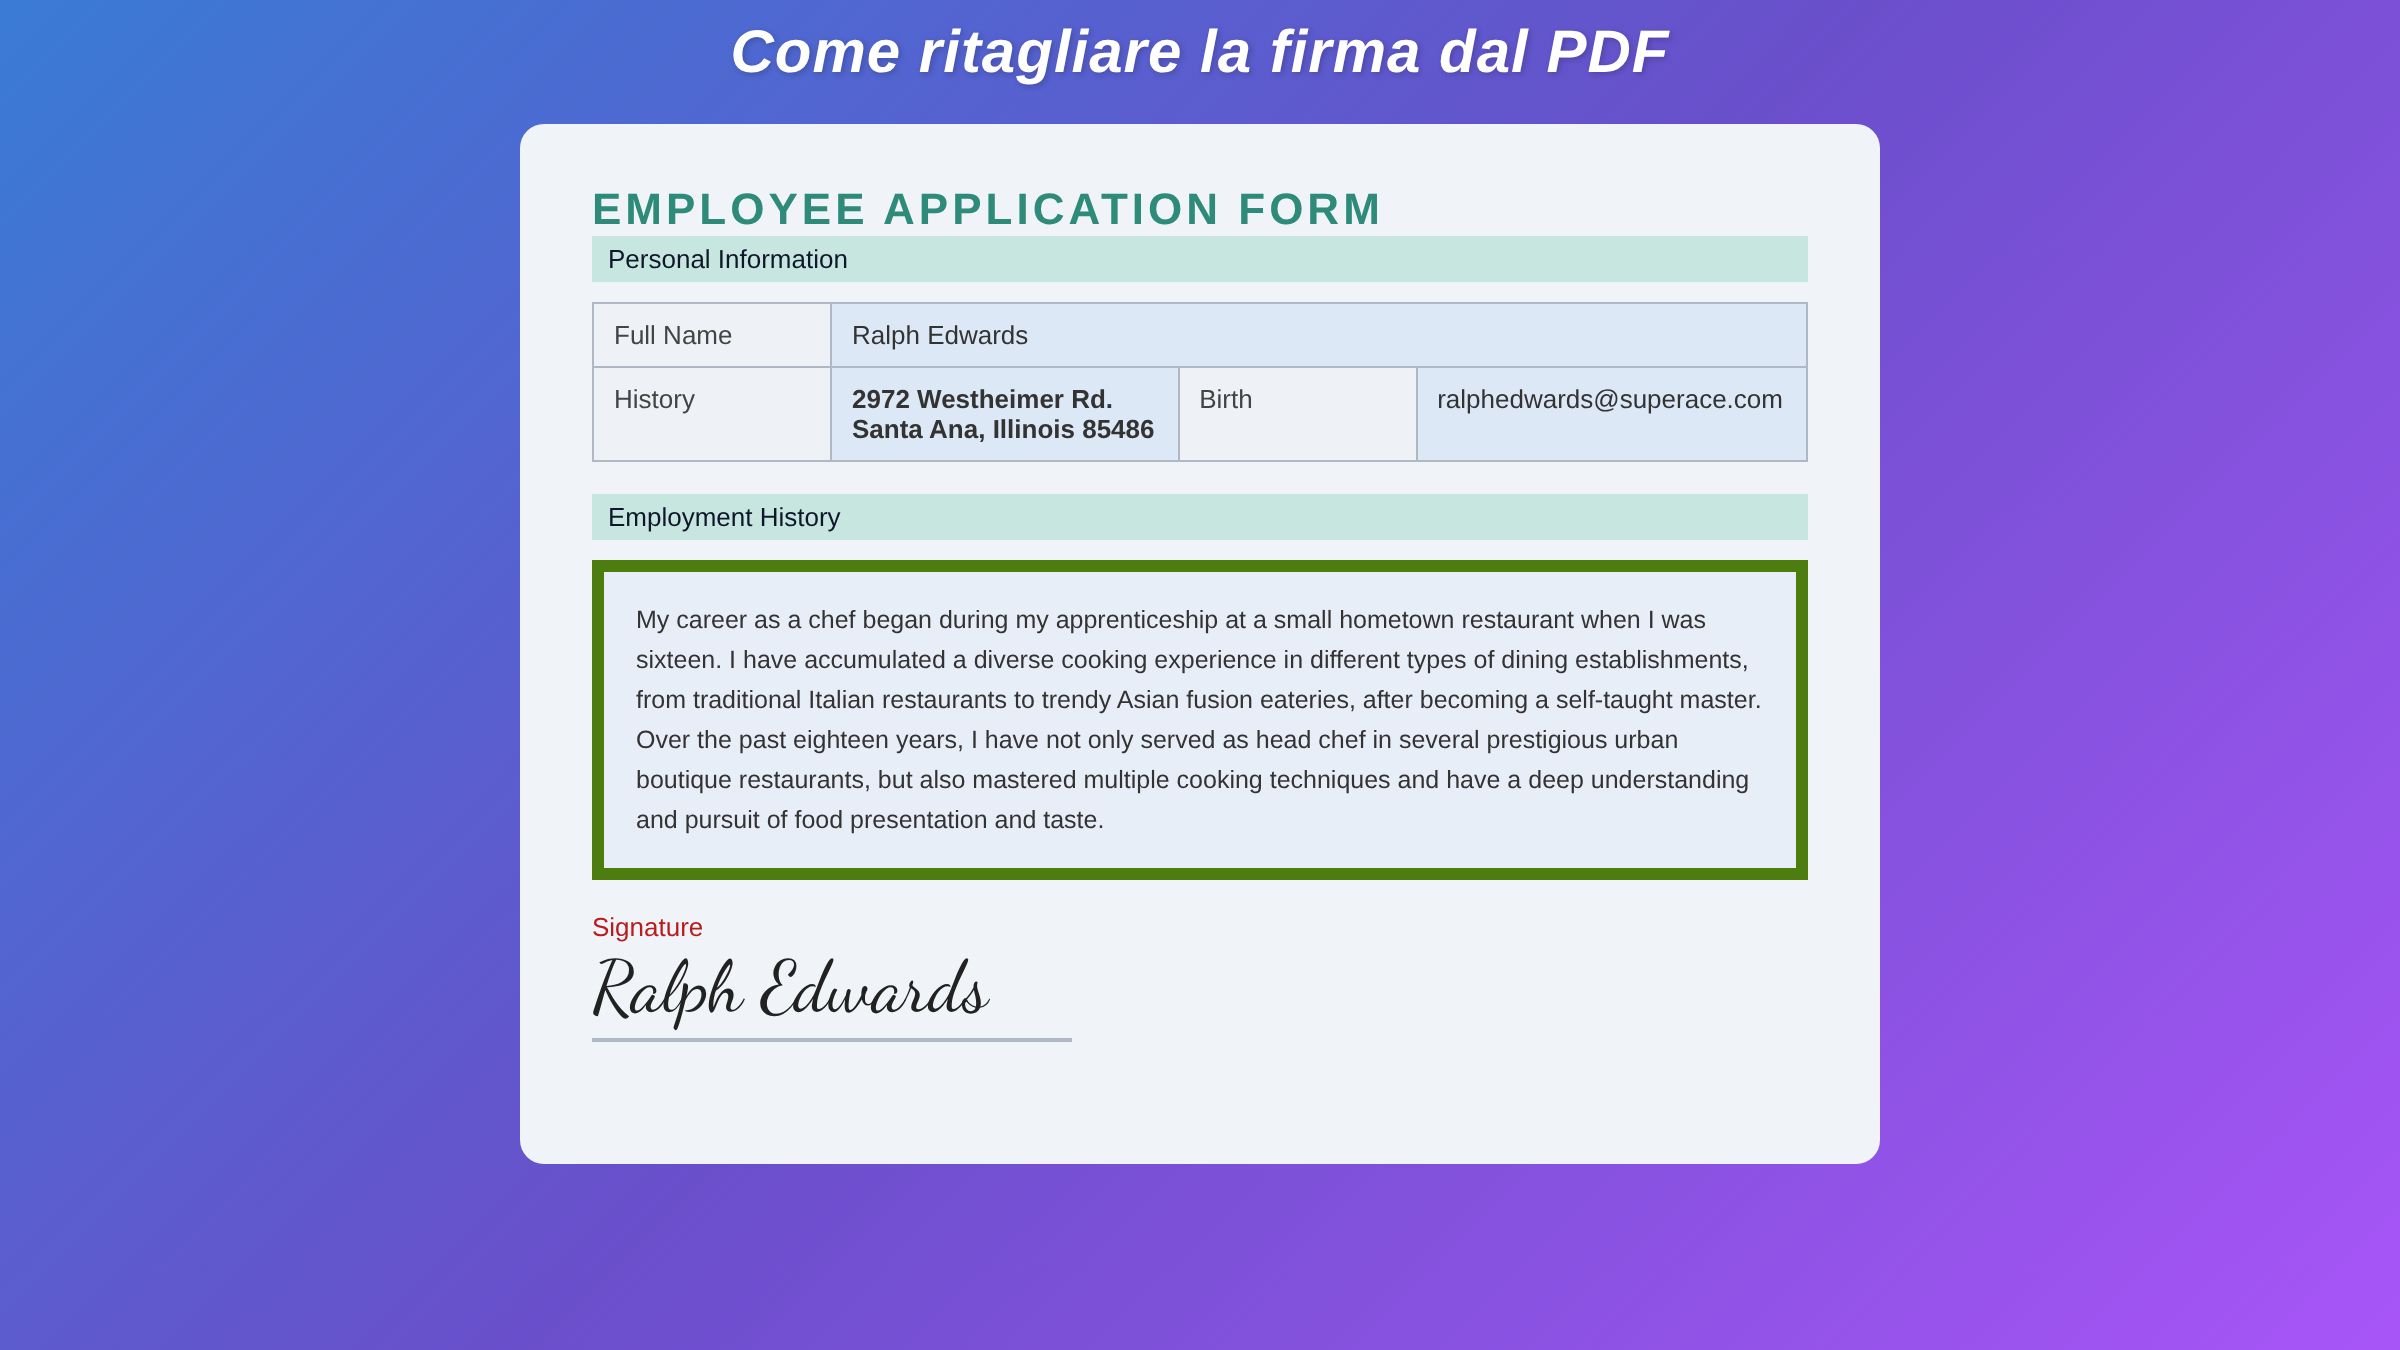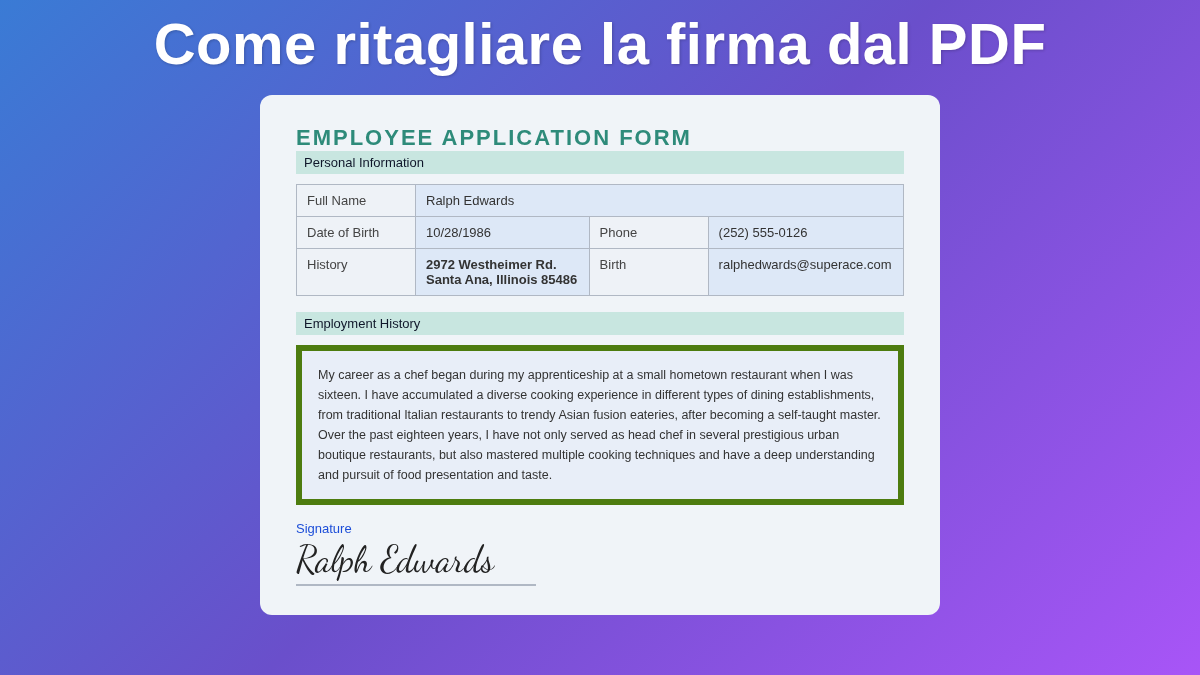--- a/index.html
+++ b/index.html
@@ -11,22 +11,23 @@
       font-family: Arial, sans-serif;
       background: linear-gradient(135deg, #3a7bd5 0%, #6a4fcb 50%, #a855f7 100%);
       display: flex;
       flex-direction: column;
       align-items: center;
       justify-content: flex-start;
       padding-top: 10px;
     }
 
     .page-title {
-      font-size: 58px;
+      font-size: 30px;
       font-weight: 900;
+      font-style: italic;
       color: white;
       text-align: center;
       margin-bottom: 18px;
       font-family: Arial Black, Arial, sans-serif;
       letter-spacing: 0.5px;
       text-shadow: 1px 1px 3px rgba(0,0,0,0.2);
     }
 
     .form-container {
       background: #f0f4f8;
@@ -93,21 +94,21 @@
       line-height: 1.6;
       margin-bottom: 16px;
     }
 
     .signature-section {
       margin-top: 6px;
     }
 
     .signature-label {
       font-size: 13px;
-      color: #1d4ed8;
+      color: #b91c1c;
       margin-bottom: 4px;
     }
 
     .signature-text {
       font-family: 'Dancing Script', 'Brush Script MT', cursive;
       font-size: 36px;
       color: #222;
       line-height: 1.1;
     }
 
@@ -128,26 +129,20 @@
 
   <div class="section-header">Personal Information</div>
 
   <table class="info-table">
     <tbody>
         <tr>
       <td class="label-cell">Full Name</td>
       <td class="value-cell full-name-value" colspan="3">Ralph Edwards</td>
     </tr>
     <tr>
-      <td class="label-cell">Date of Birth</td>
-      <td class="value-cell">10/28/1986</td>
-      <td class="label-cell">Phone</td>
-      <td class="value-cell">(252) 555-0126</td>
-    </tr>
-    <tr>
       <td class="label-cell">History</td>
       <td class="value-cell" style="white-space: pre-line; font-weight: bold;">2972 Westheimer Rd.
 Santa Ana, Illinois 85486</td>
       <td class="label-cell">Birth</td>
       <td class="value-cell">ralphedwards@superace.com</td>
     </tr>
   </tbody>
     </table>
 
   <div class="section-header">Employment History</div>

